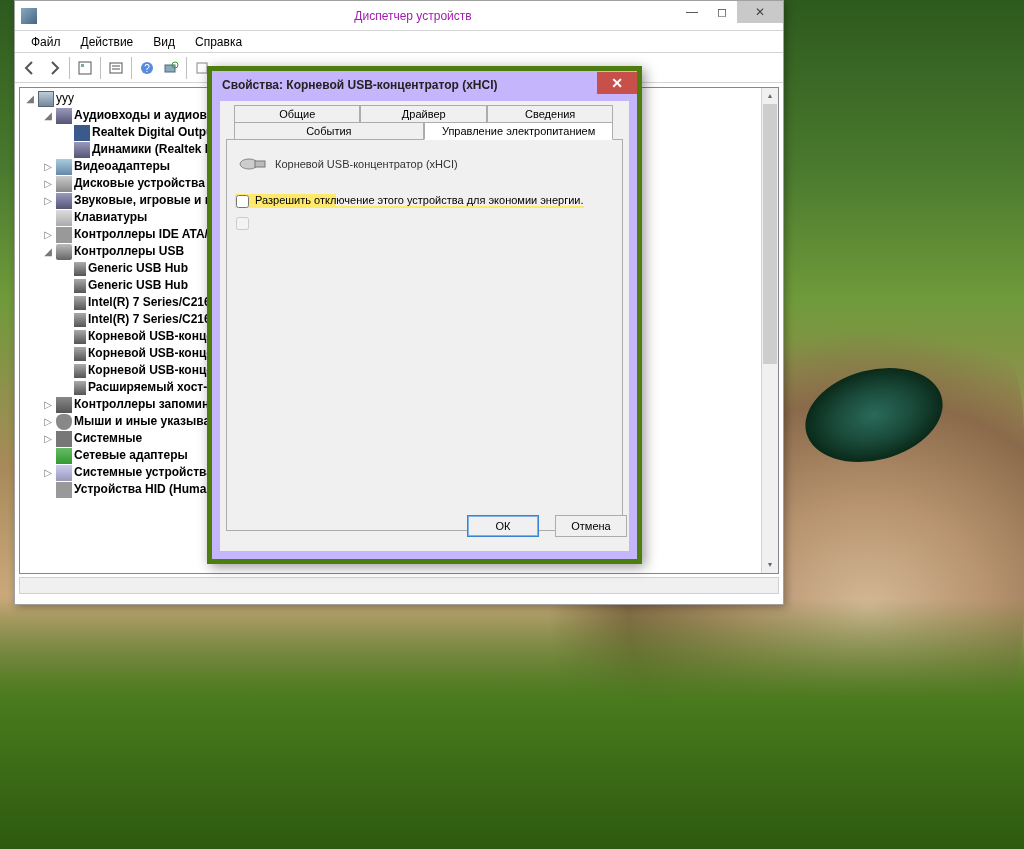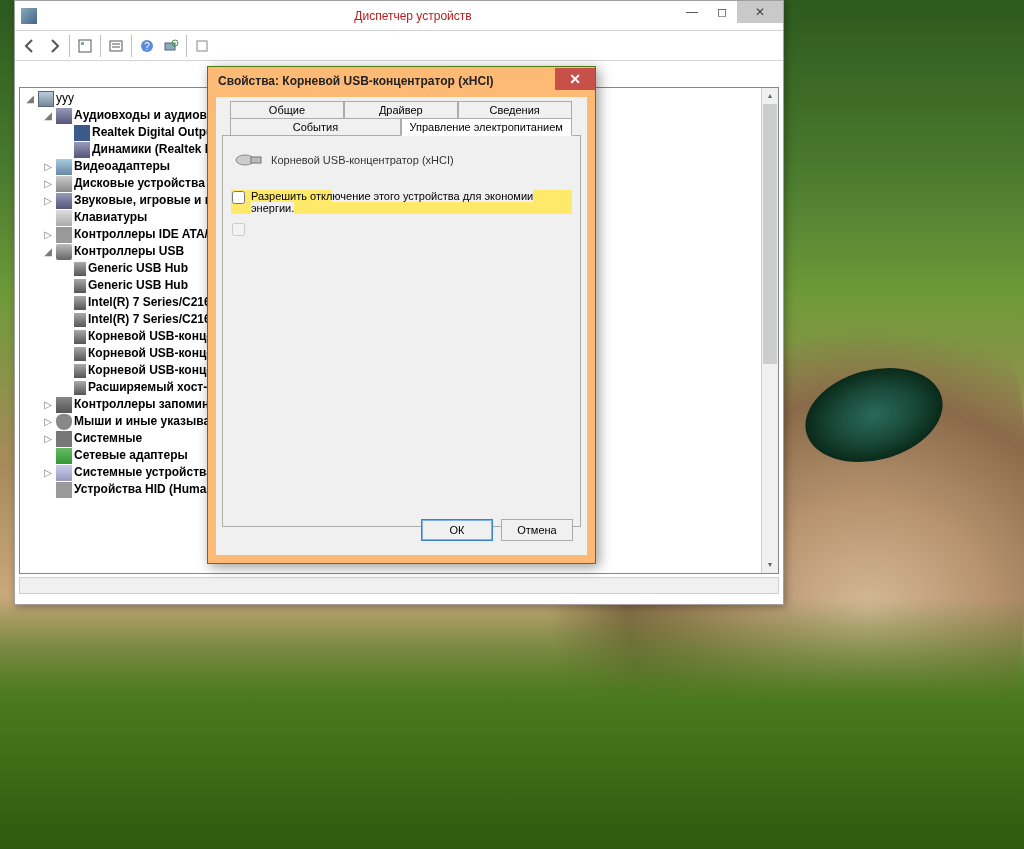--- a/index.html
+++ b/index.html
@@ -8,21 +8,21 @@
 
 .desktop{position:absolute;inset:0;background:linear-gradient(180deg,#2d5a1e 0%,#4a7a2e 20%,#6f9a3a 35%,#a88a5a 55%,#c9a87a 70%,#6b7a3a 90%)}
 .desktop::before{content:"";position:absolute;right:0;top:250px;width:520px;height:600px;background:radial-gradient(ellipse 400px 350px at 70% 60%,#d4b896 0%,#b89470 30%,#8a6a4a 60%,transparent 80%);border-radius:50% 30% 40% 50%}
 .desktop::after{content:"";position:absolute;right:80px;top:370px;width:140px;height:90px;background:radial-gradient(ellipse,#2a6a5a 0%,#1a4a3a 40%,#0a2a1a 70%);border-radius:50%;transform:rotate(-15deg)}
 .grass{position:absolute;left:0;bottom:0;width:100%;height:250px;background:linear-gradient(180deg,transparent 0%,#4a7a1e 40%,#2d5a0e 100%)}
 
 
 .window{position:absolute;left:14px;top:0;width:770px;height:605px;background:#fff;border:1px solid #a0a0a0;box-shadow:2px 2px 8px rgba(0,0,0,.3)}
 .titlebar{height:30px;background:#fff;display:flex;align-items:center;padding:0 0 0 6px;border-bottom:1px solid #d4d4d4;position:relative}
 .titlebar-icon{width:16px;height:16px;background:linear-gradient(135deg,#8ab 0%,#468 100%);margin-right:6px}
-.titlebar-title{flex:1;text-align:center;font-size:12px;color:#b91c1c}
+.titlebar-title{flex:1;text-align:center;font-size:12px;color:#a21caf}
 .titlebar-btns{display:flex;position:absolute;right:0;top:0}
 .tbtn{width:30px;height:22px;display:flex;align-items:center;justify-content:center;font-size:12px;color:#444;cursor:pointer}
 .tbtn.close{width:46px;background:#c9c9c9}
 
 .menubar{height:22px;display:flex;align-items:center;padding:0 6px;border-bottom:1px solid #d4d4d4;font-size:12px}
 .menubar span{padding:2px 10px;cursor:pointer}
 .toolbar{height:30px;display:flex;align-items:center;padding:0 4px;border-bottom:1px solid #d4d4d4;gap:2px}
 .tico{width:22px;height:22px;border:1px solid transparent;display:flex;align-items:center;justify-content:center;cursor:pointer;color:#555}
 .tico svg{width:16px;height:16px}
 .tsep{width:1px;height:22px;background:#c0c0c0;margin:0 2px}
@@ -35,40 +35,40 @@
 .tree{padding:2px 0;font-size:12px;line-height:17px}
 .node{display:flex;align-items:center;white-space:nowrap;padding-right:4px}
 .exp{width:12px;text-align:center;color:#7a7a7a;font-size:10px;cursor:pointer}
 .nicon{width:16px;height:16px;margin:0 2px;display:inline-flex;align-items:center;justify-content:center;font-size:11px}
 .nlabel{font-weight:700}
 .nlabel.normal{font-weight:400}
 
 .bottom-scroll{position:absolute;left:4px;right:4px;bottom:10px;height:17px;background:#f0f0f0;border:1px solid #d0d0d0}
 
 
-.dialog{position:absolute;left:207px;top:66px;width:389px;height:498px;background:#fdba74;border:1px solid #4d7c0f;box-shadow:3px 3px 12px rgba(0,0,0,.4)}
+.dialog{position:absolute;left:207px;top:66px;width:435px;height:498px;background:#c4b5fd;border:5px solid #4d7c0f;box-shadow:3px 3px 12px rgba(0,0,0,.4)}
 .dlg-titlebar{height:28px;display:flex;align-items:center;padding:0 0 0 10px;color:#222;font-size:12px;font-weight:600}
 .dlg-title{flex:1}
 .dlg-close{width:40px;height:22px;background:#c8504b;color:#fff;display:flex;align-items:center;justify-content:center;font-size:14px;cursor:pointer;margin-top:-5px}
 .dlg-body{position:absolute;left:8px;right:8px;top:30px;bottom:8px;background:#f0f0f0}
 .tabs{display:flex;flex-wrap:wrap;margin:4px 14px 0}
 .tab{background:#f0f0f0;border:1px solid #acacac;border-bottom:none;padding:2px 0;font-size:11px;text-align:center;cursor:pointer;position:relative}
 .tab.row1{width:33.2%}
 .tab.row2{width:49.8%}
 .tab.active{background:#fff;z-index:2;border-bottom:1px solid #fff;margin-bottom:-1px}
 .panel{border:1px solid #acacac;margin:0 6px;height:392px;padding:10px 8px;background:#f0f0f0;position:relative}
 .dev-row{display:flex;align-items:center;gap:8px;margin:4px 0 18px 4px}
 .dev-icon{width:28px;height:20px}
 .dev-name{font-size:11px;color:#333}
 .chk-row{display:flex;align-items:flex-start;gap:6px;font-size:11px;margin:2px 0 6px}
 .chk-row.highlight{background:#ffe96b;display:inline-flex;padding-right:0}
 .chk-row input{margin:1px 0 0 1px}
 .chk-row.disabled{color:#9a9a9a}
 .hlspan{background:#ffe96b}
-.dlg-btns{position:absolute;right:14px;bottom:14px;display:flex;gap:8px}
+.dlg-btns{position:absolute;right:2px;bottom:14px;display:flex;gap:16px}
 .btn{min-width:72px;height:22px;border:1px solid #acacac;background:#f0f0f0;font-size:11px;cursor:pointer;display:flex;align-items:center;justify-content:center}
 .btn.primary{border:1px solid #3b82d4;box-shadow:inset 0 0 0 1px #7fb3e6}
 
 
 .ic-pc{background:linear-gradient(#bcd,#789);border:1px solid #567}
 .ic-sound{background:linear-gradient(#99b,#557)}
 .ic-realtek{background:#3a5a8a}
 .ic-display{background:linear-gradient(#acd,#68a)}
 .ic-disk{background:linear-gradient(#ccc,#888)}
 .ic-kbd{background:linear-gradient(#ddd,#aaa)}
@@ -95,20 +95,26 @@
   <div class="titlebar">
     <div class="titlebar-icon"></div>
     <div class="titlebar-title">Диспетчер устройств</div>
     <div class="titlebar-btns">
       <div class="tbtn">—</div>
       <div class="tbtn">◻</div>
       <div class="tbtn close">✕</div>
     </div>
   </div>
 
+  <div class="menubar">
+    <span>Файл</span>
+    <span>Действие</span>
+    <span>Вид</span>
+    <span>Справка</span>
+  </div>
 
   <div class="toolbar">
     <div class="tico">
         <svg viewBox="0 0 16 16">
           <path d="M10 2 4 8l6 6" fill="none" stroke="#555" stroke-width="2"></path>
         </svg>
       </div>
     <div class="tico">
         <svg viewBox="0 0 16 16">
           <path d="M6 2l6 6-6 6" fill="none" stroke="#555" stroke-width="2"></path>

